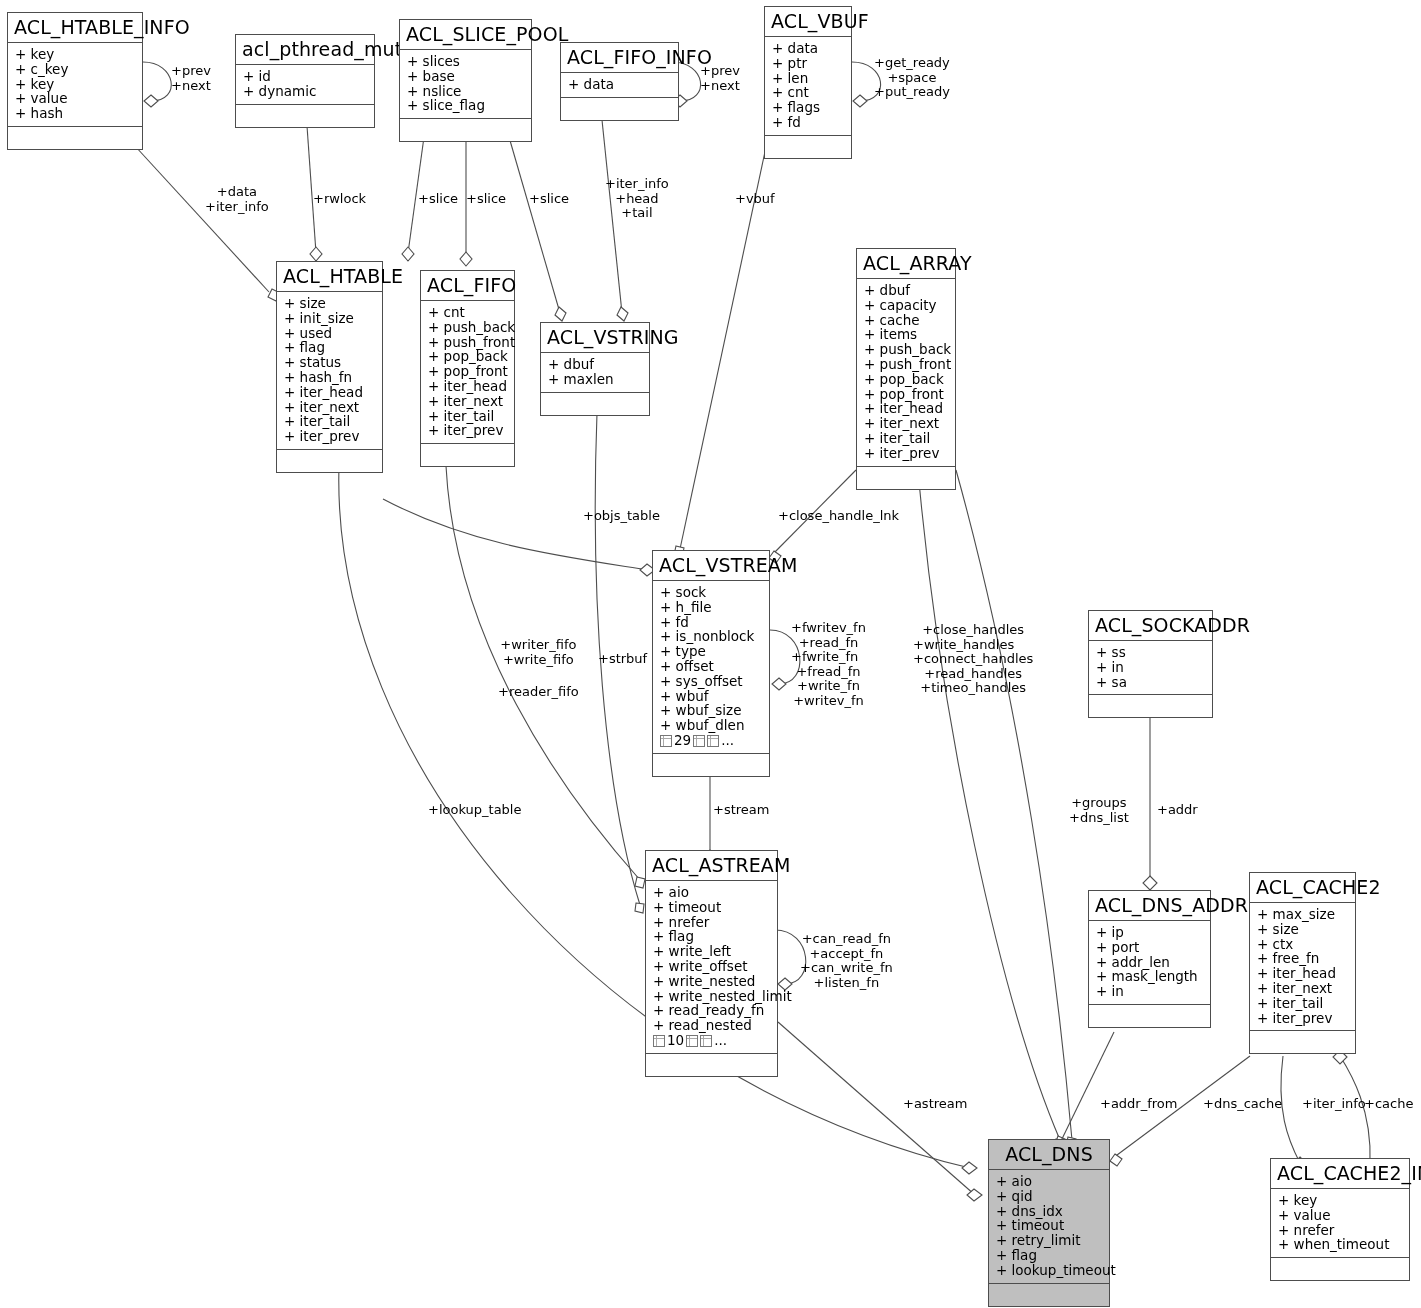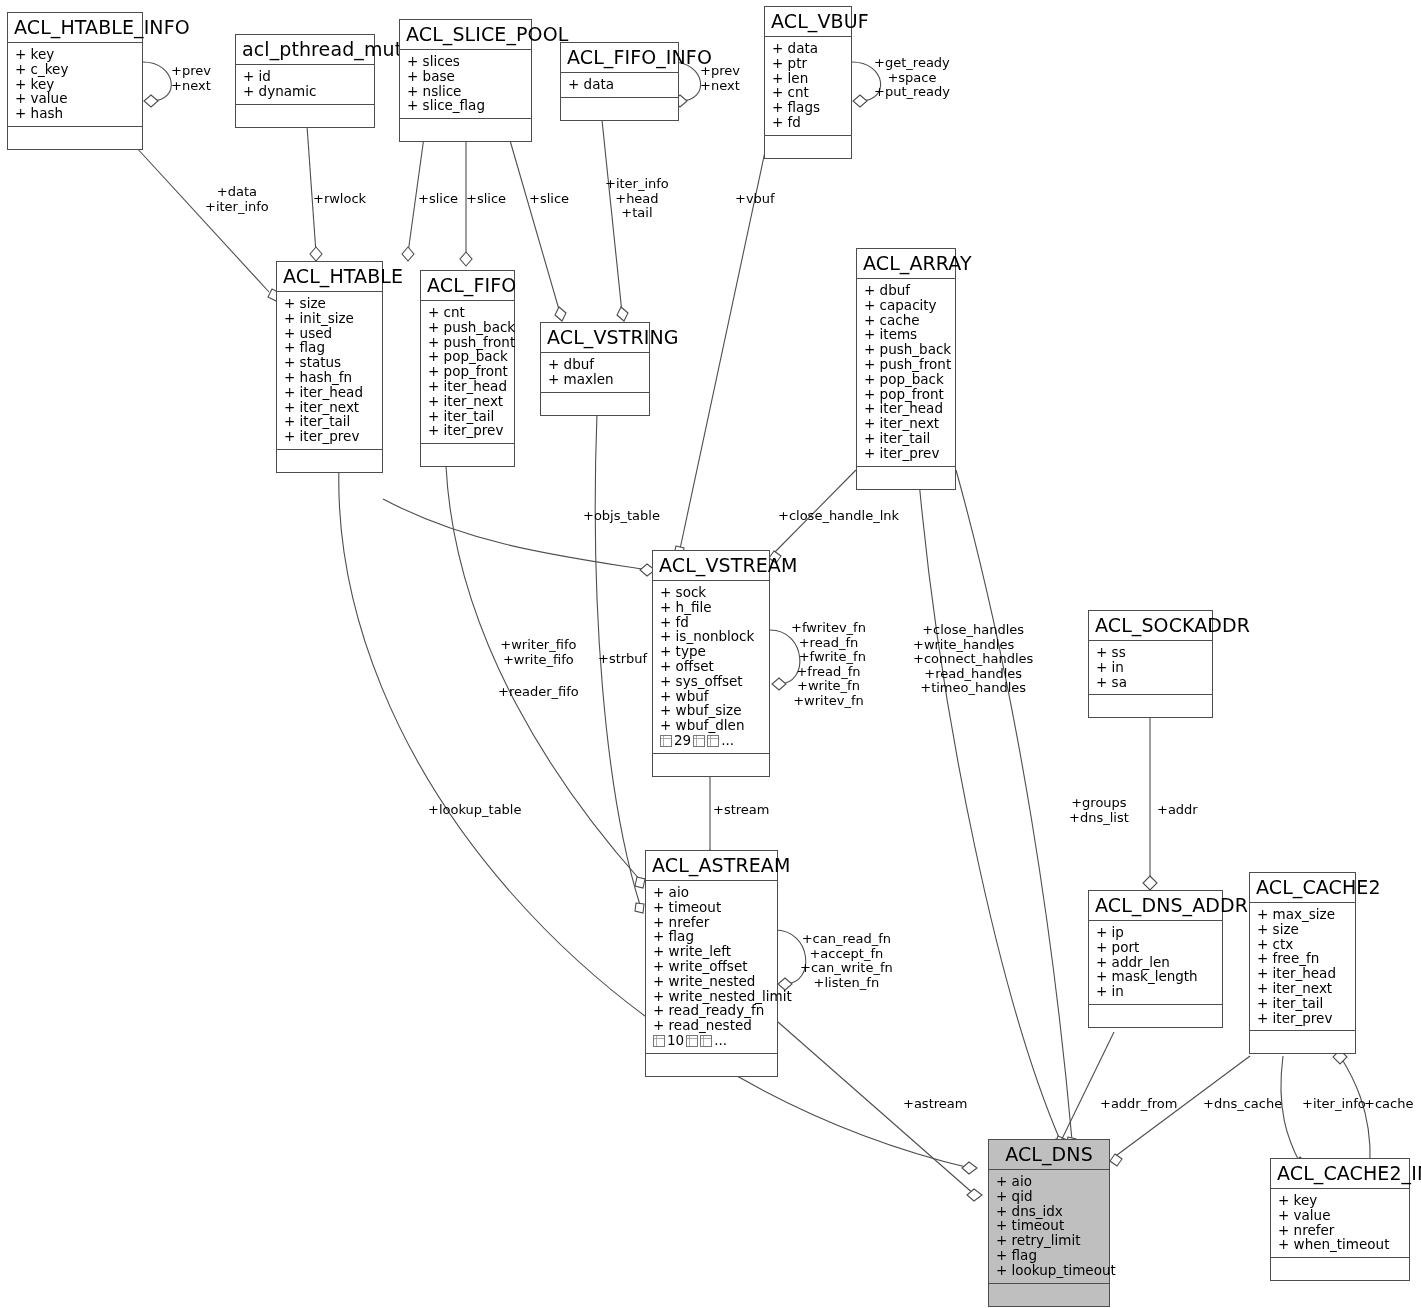--- a/index.html
+++ b/index.html
@@ -352,21 +352,21 @@
         <span class="bx"></span>
         <span>10</span>
         <span class="bx"></span>
         <span class="bx"></span>
         <span>...</span>
       </div>
     </div>
     <div class="ops"></div>
   </div>
 
-  <div class="node" style="left:1088px; top:890px; width:135px;">
+  <div class="node" style="left:1088px; top:890px; width:123px;">
     <div class="title">ACL_DNS_ADDR</div>
     <div class="attrs">
       <div class="row">+ ip</div>
       <div class="row">+ port</div>
       <div class="row">+ addr_len</div>
       <div class="row">+ mask_length</div>
       <div class="row">+ in</div>
     </div>
     <div class="ops"></div>
   </div>
@@ -458,21 +458,21 @@
       <div style="text-align: center;">+writer_fifo</div>
       <div style="text-align: center;">+write_fifo</div>
       <div style="text-align: left; margin-top: 18px;">+reader_fifo</div>
     </div>
   <div class="elabel l" style="left:598px; top:652px;">
       <div style="text-align: center;">+strbuf</div>
     </div>
   <div class="elabel l" style="left:791px; top:621px;">
       <div style="text-align: center;">+fwritev_fn</div>
       <div style="text-align: center;">+read_fn</div>
-      <div style="text-align: right;">+fwrite_fn</div>
+      <div style="text-align: left;">+fwrite_fn</div>
       <div style="text-align: center;">+fread_fn</div>
       <div style="text-align: center;">+write_fn</div>
       <div style="text-align: center;">+writev_fn</div>
     </div>
   <div class="elabel l" style="left:913px; top:623px;">
       <div style="text-align: center;">+close_handles</div>
       <div style="text-align: left;">+write_handles</div>
       <div style="text-align: center;">+connect_handles</div>
       <div style="text-align: center;">+read_handles</div>
       <div style="text-align: center;">+timeo_handles</div>

